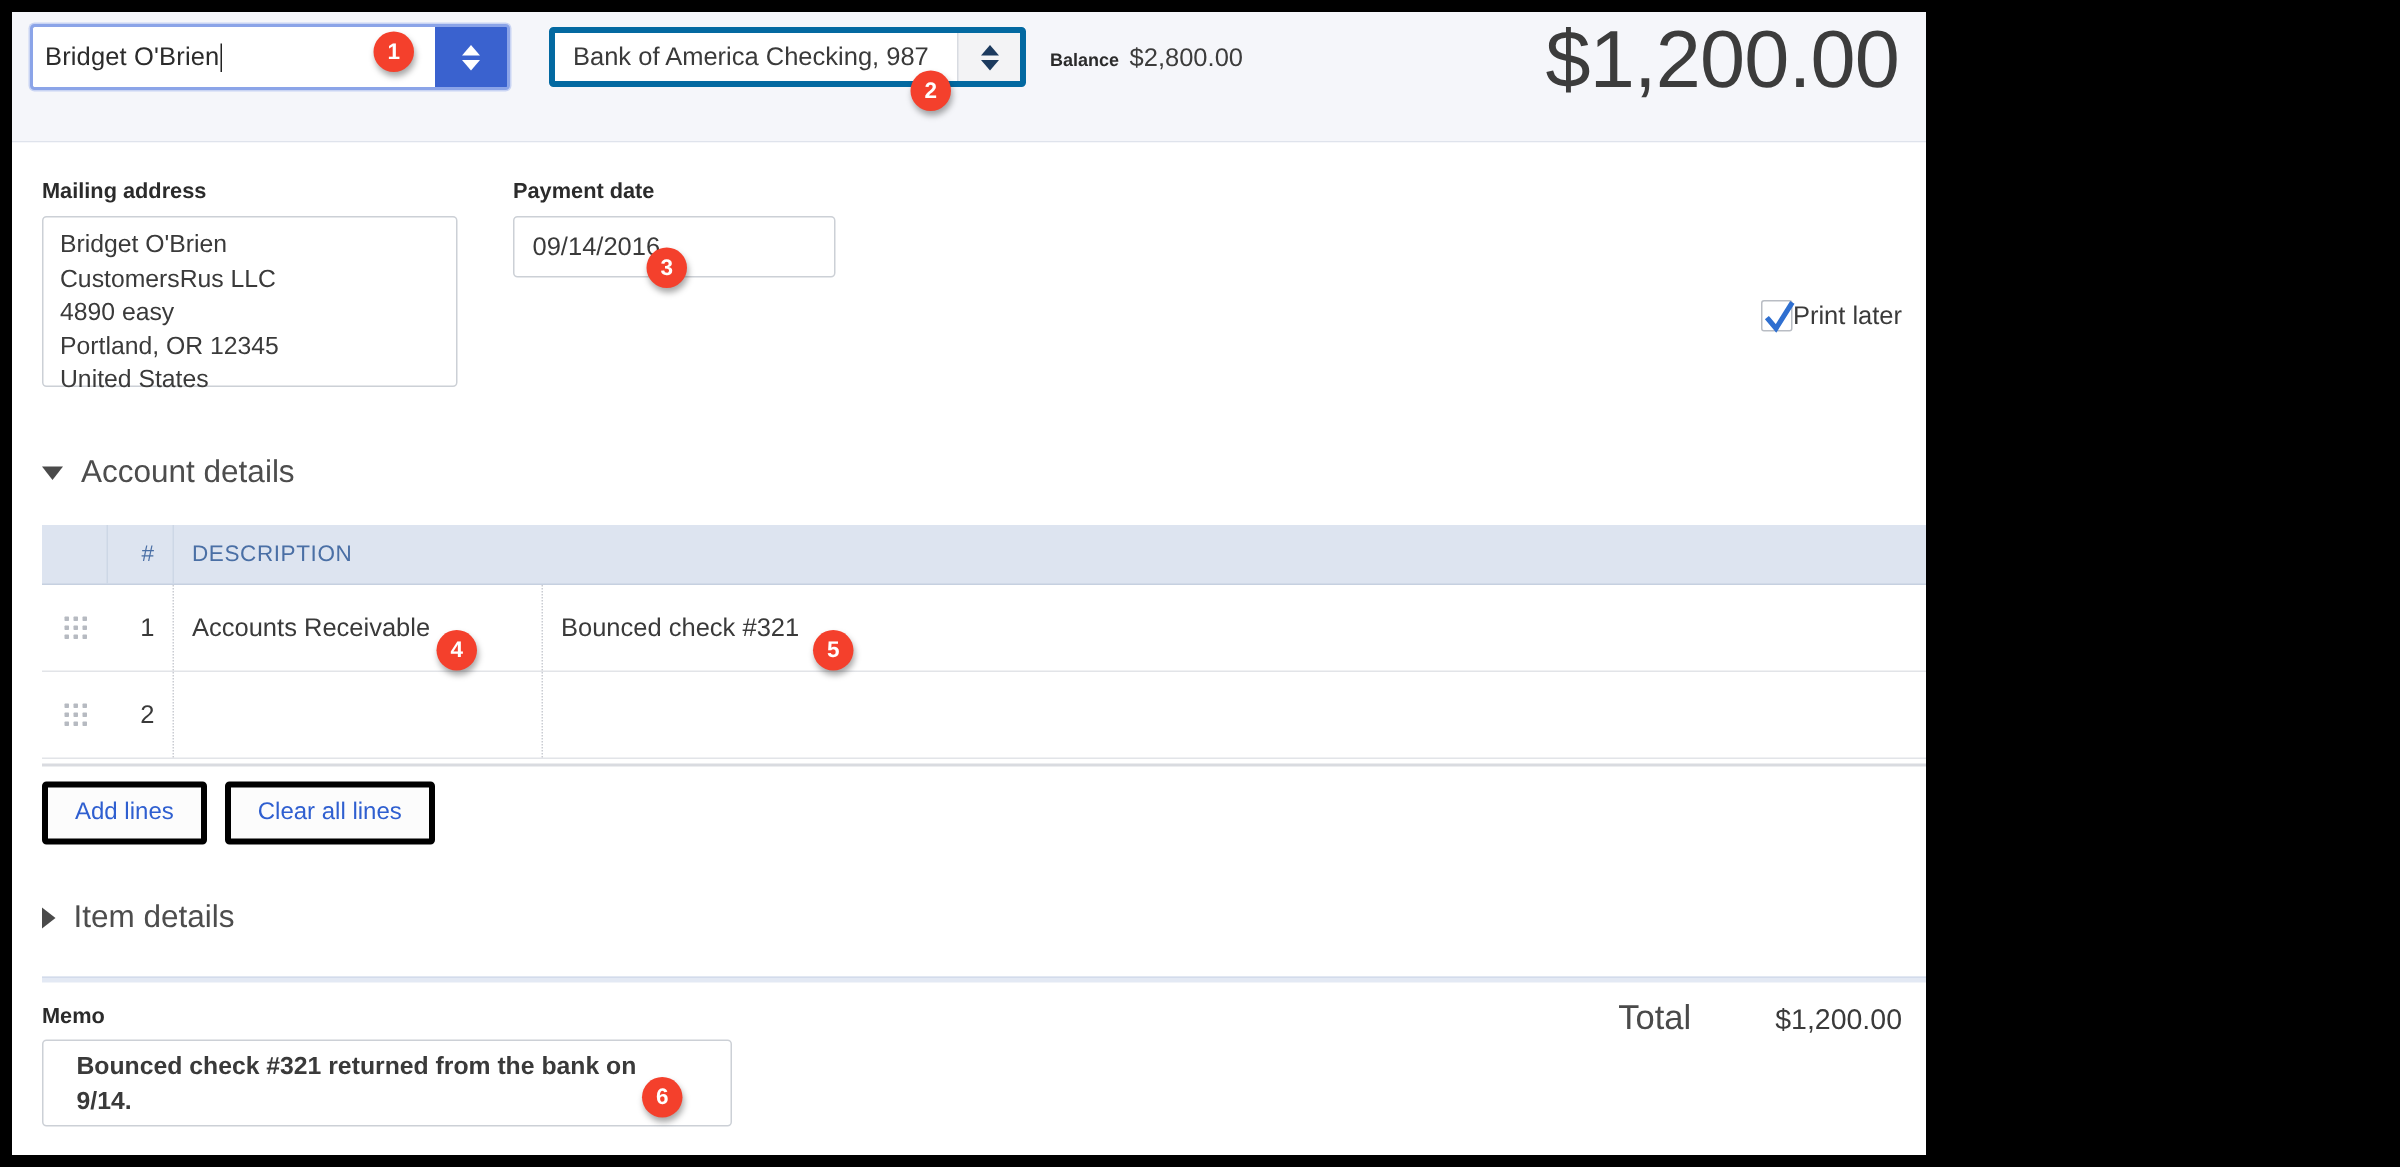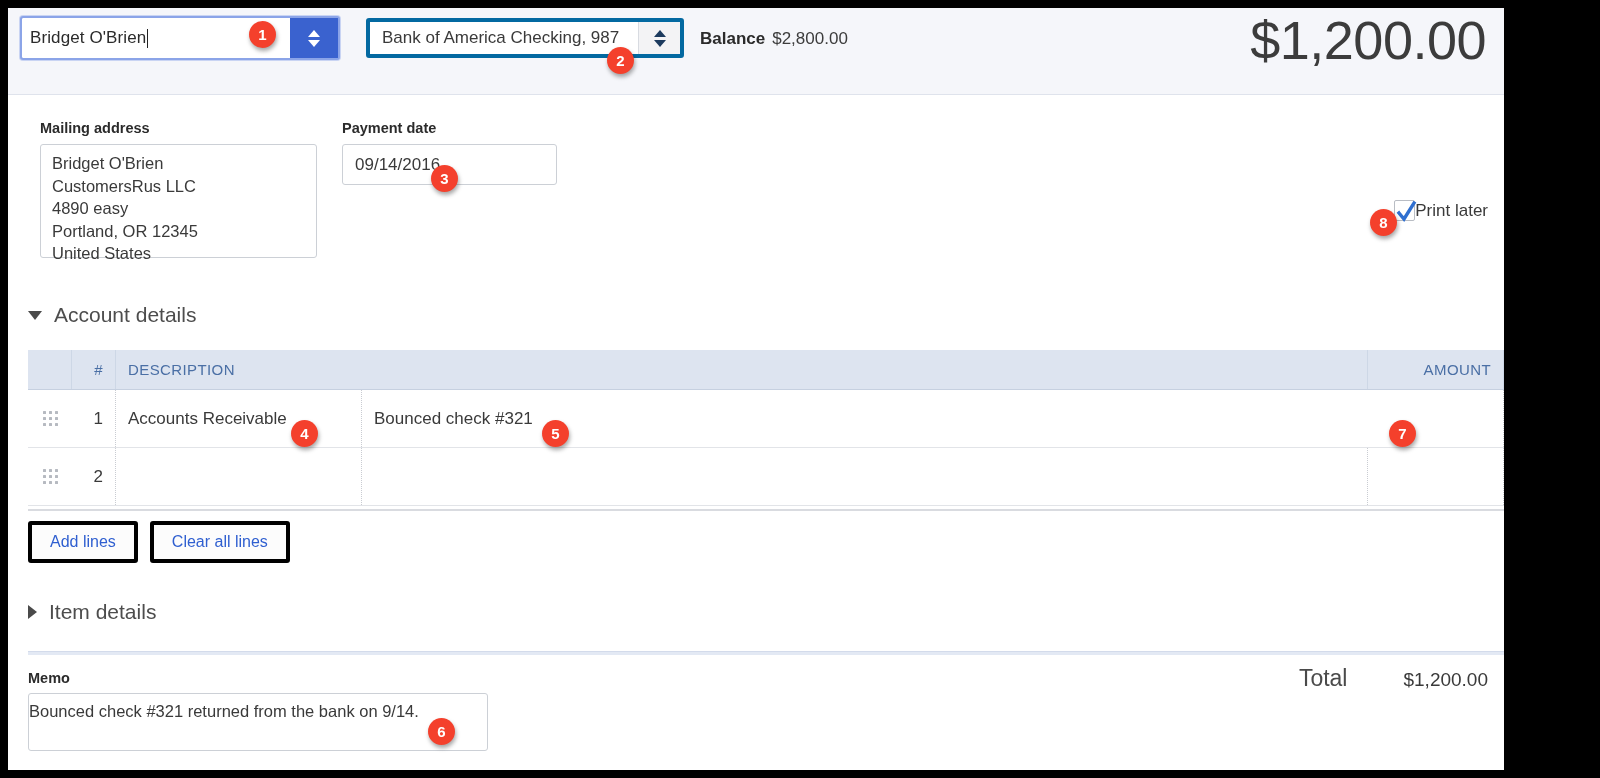--- a/index.html
+++ b/index.html
@@ -6,21 +6,21 @@
   html, body { margin: 0; padding: 0; }
   body {
     width: 1600px; height: 778px;
     background: #000;
     font-family: "Liberation Sans", sans-serif;
     overflow: hidden;
   }
   .frame {
     position: absolute;
     left: 8px; top: 8px;
-    width: 1496px; height: 762px;
+    width: 1276px; height: 762px;
     background: #ffffff;
     overflow: hidden;
   }
 
   
   .header {
     position: relative;
     height: 87px;
     background: #f5f6fa;
     border-bottom: 1px solid #dfe3ec;
@@ -94,38 +94,38 @@
     background: #f3f3f5;
     border-left: 1px solid #d8dbe1;
     display: flex; align-items: center; justify-content: center;
     cursor: pointer;
   }
 
   .balance-wrap {
     position: absolute; left: 692px; top: 21px;
     display: flex; align-items: baseline; gap: 7px;
   }
-  .balance-label { font-size: 17px; font-weight: bold; color: #2b2b2b; }
+  .balance-label { font-size: 12px; font-weight: bold; color: #2b2b2b; }
   .balance-value { font-size: 17px; color: #3c3c3c; }
 
   .total-amount-big {
     position: absolute; right: 18px; top: 1px;
     font-size: 54px; color: #3c3c3c;
     letter-spacing: -.5px;
     font-weight: 300;
   }
 
   
   .body-area { position: relative; background: #fff; }
 
   .field-label {
     font-size: 14.5px; font-weight: bold; color: #2b2b2b;
   }
 
-  .mailing-block { position: absolute; left: 20px; top: 25px; margin-left: 12px; }
+  .mailing-block { position: absolute; left: 20px; top: 25px; }
   .mailing-box {
     margin-top: 8px;
     width: 277px; height: 114px;
     border: 1px solid #ccd0d6;
     border-radius: 3px;
     background: #fff;
     padding: 7px 11px;
     font-size: 16.5px; color: #3a3a3a;
     line-height: 22.5px;
   }
@@ -256,25 +256,26 @@
     border-top: 1px solid #d3dbeb;
   }
 
   .memo-block { position: absolute; left: 20px; }
   .memo-box {
     margin-top: 7px;
     width: 460px; height: 58px;
     border: 1px solid #ccd0d6;
     border-radius: 3px;
     background: #fff;
-    padding: 6px 0;
+    padding: 6px 22px;
     font-size: 16.5px; color: #3a3a3a;
     line-height: 23px;
     position: relative;
     overflow: hidden;
+    font-weight: bold;
   }
 
   .total-row {
     position: absolute; right: 16px;
     display: flex; align-items: baseline; gap: 56px;
   }
   .total-label { font-size: 23px; color: #4a4a4a; }
   .total-value { font-size: 19px; color: #3a3a3a; }
 
   

